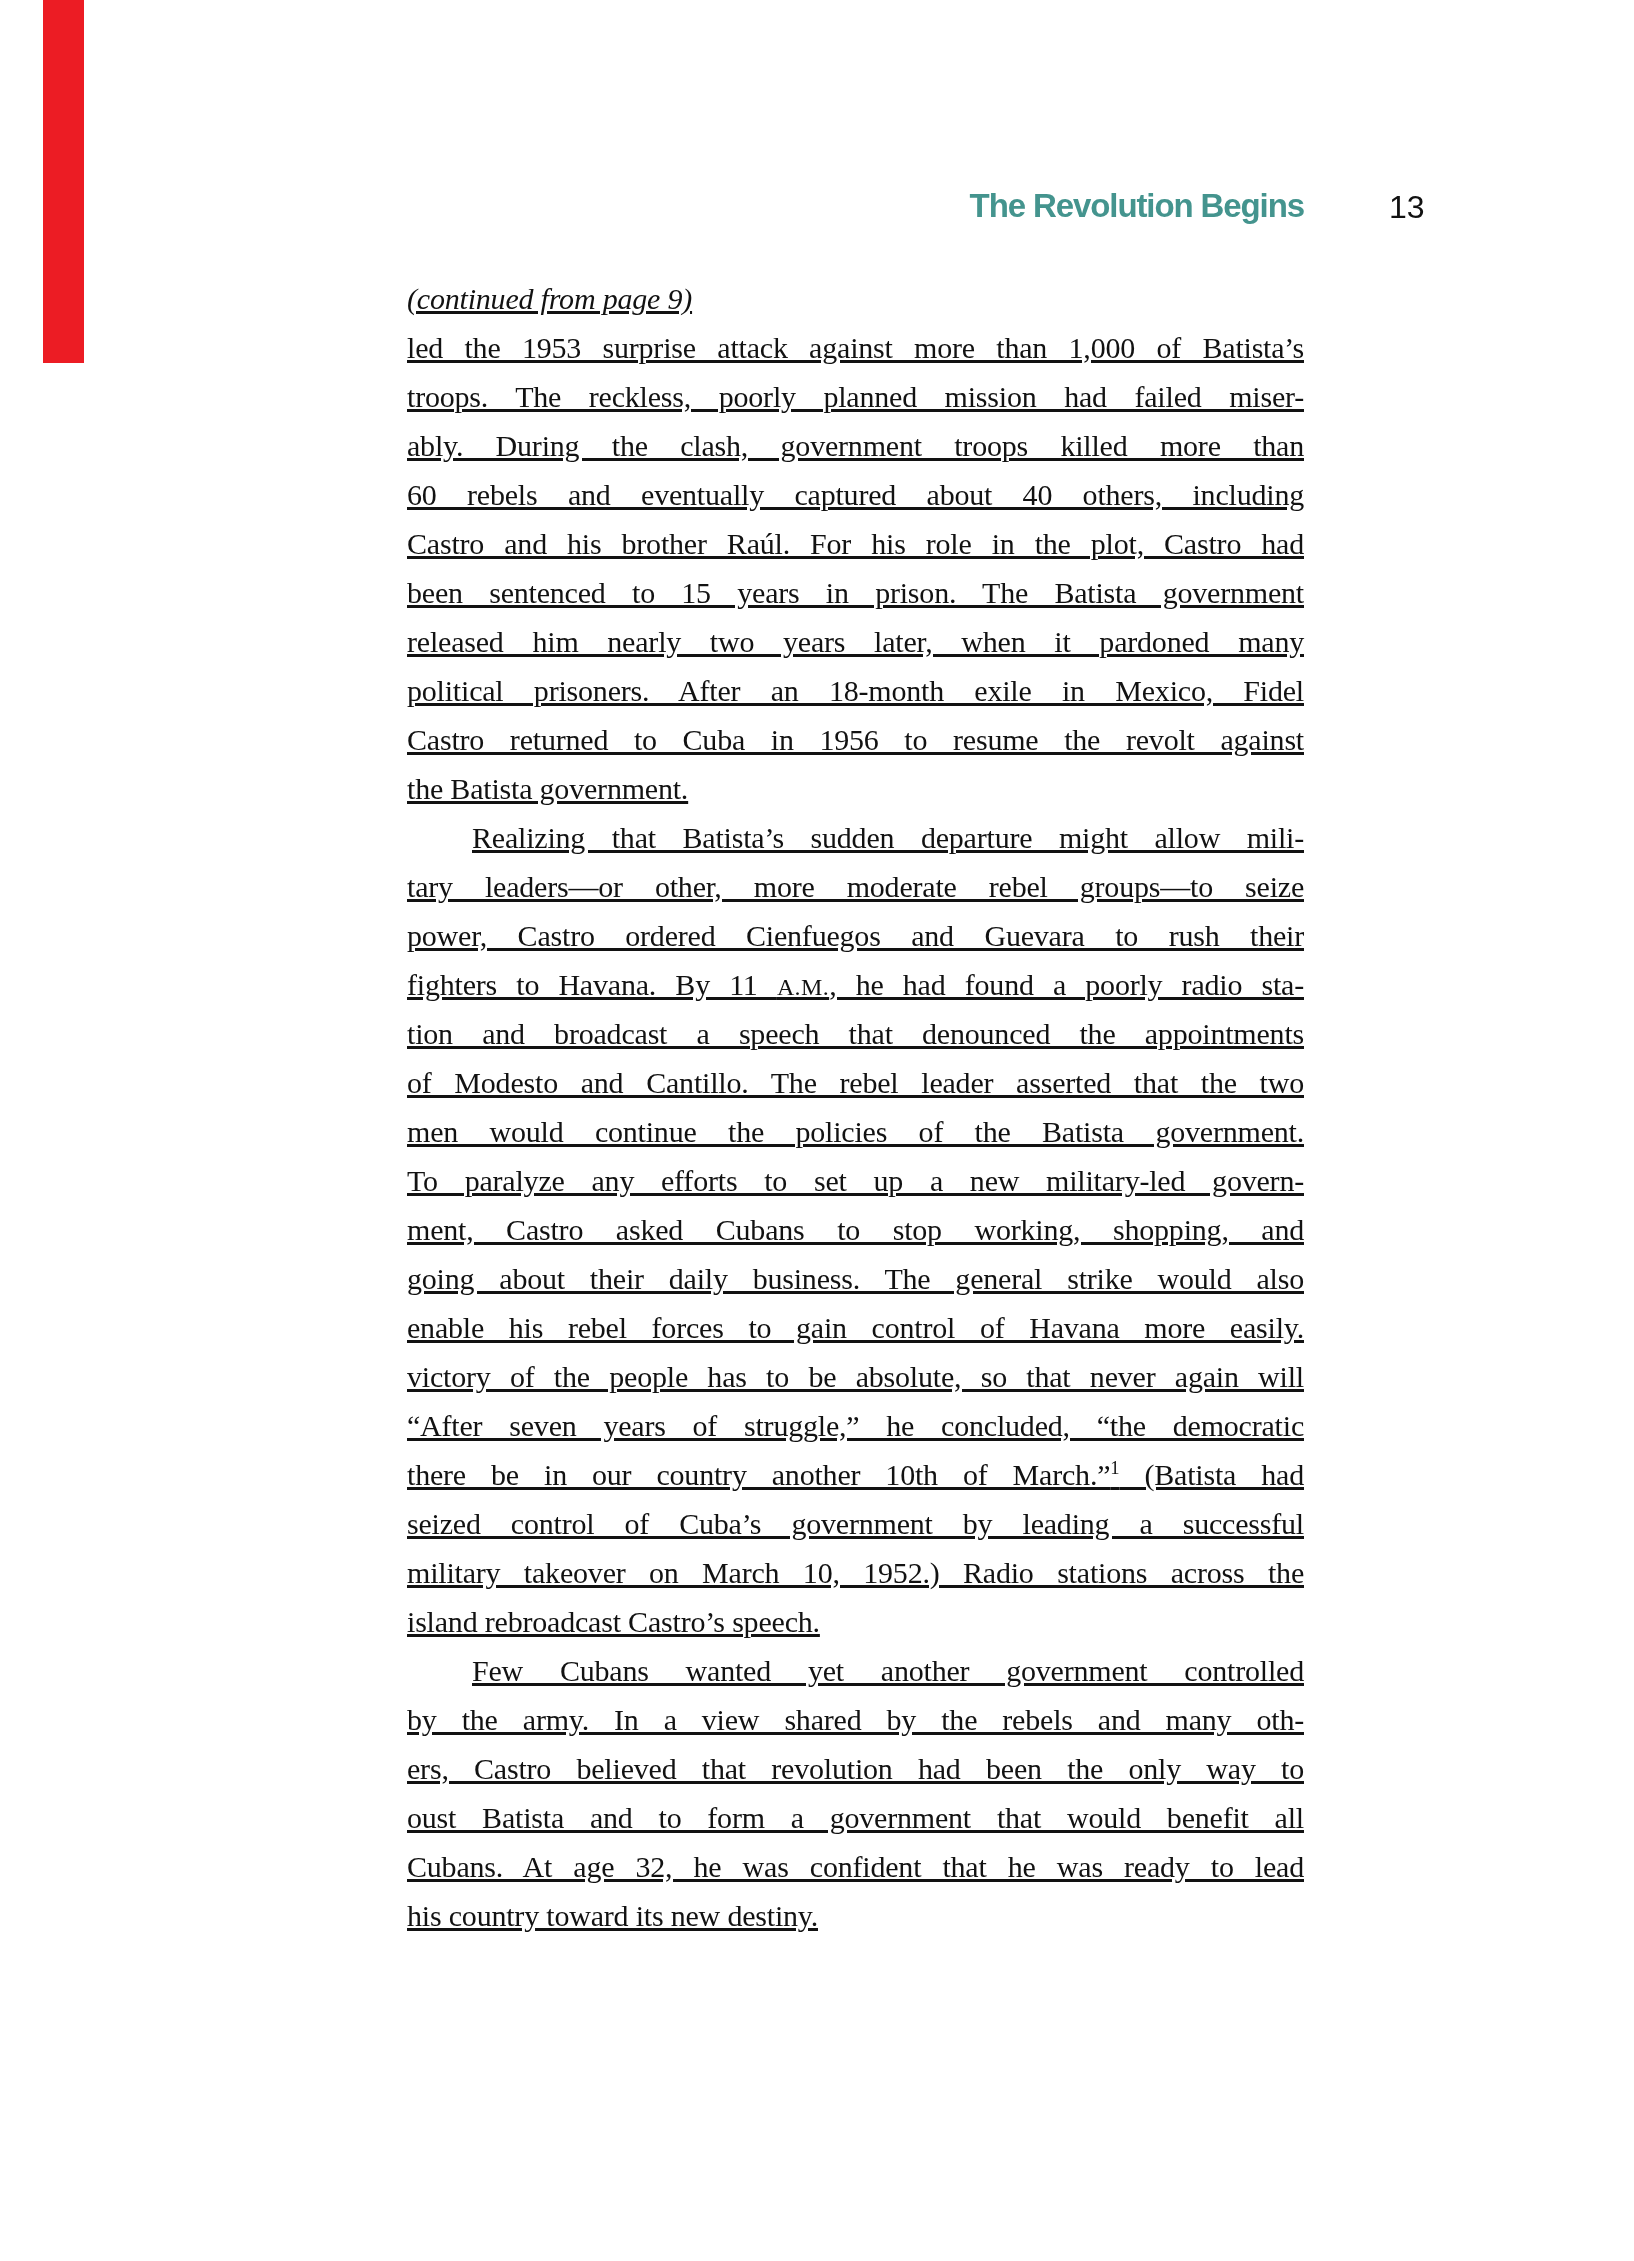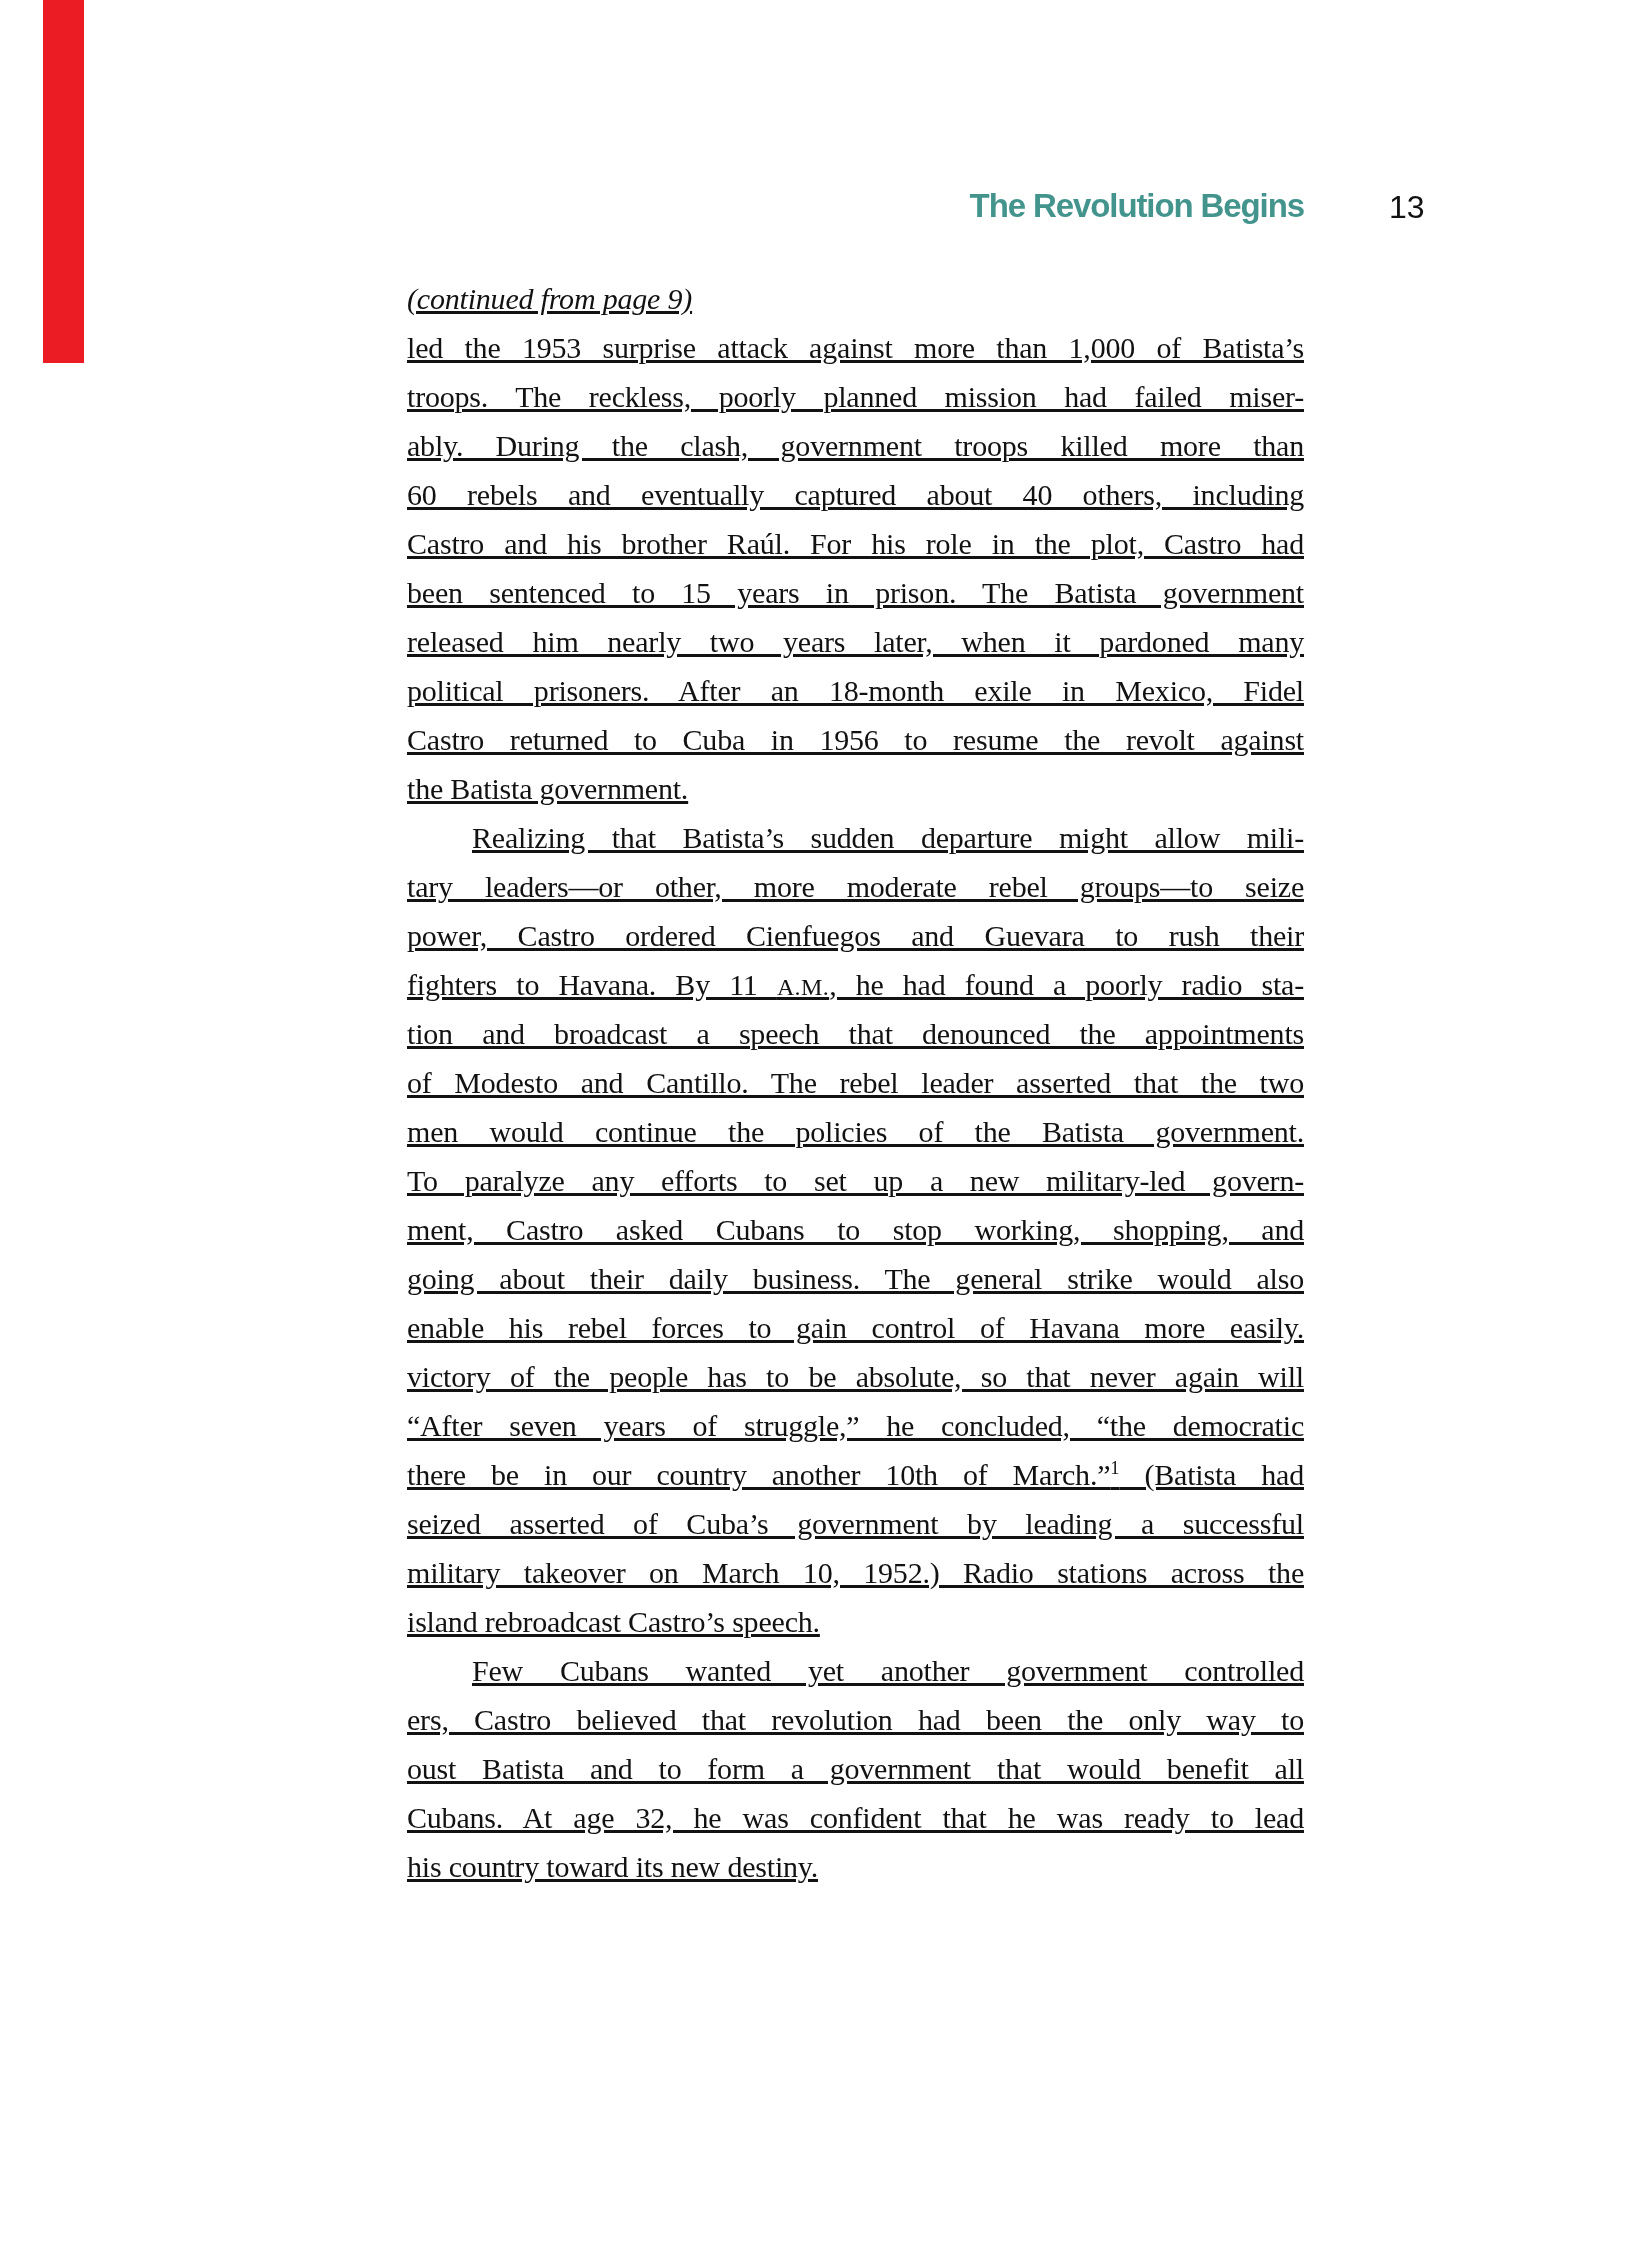--- a/index.html
+++ b/index.html
@@ -94,23 +94,24 @@
       <div class="line j"><span>tion and broadcast a speech that denounced the appointments</span></div>
       <div class="line j"><span>of Modesto and Cantillo. The rebel leader asserted that the two</span></div>
       <div class="line j"><span>men would continue the policies of the Batista government.</span></div>
       <div class="line j"><span>To paralyze any efforts to set up a new military-led govern-</span></div>
       <div class="line j"><span>ment, Castro asked Cubans to stop working, shopping, and</span></div>
       <div class="line j"><span>going about their daily business. The general strike would also</span></div>
       <div class="line j"><span>enable his rebel forces to gain control of Havana more easily.</span></div>
       <div class="line j"><span>victory of the people has to be absolute, so that never again will</span></div>
       <div class="line j"><span>“After seven years of struggle,” he concluded, “the democratic</span></div>
       <div class="line j"><span>there be in our country another 10th of March.”</span><span class="sup">1</span><span> (Batista had</span></div>
-      <div class="line j"><span>seized asserted of Cuba’s government by leading a successful</span></div>
+      <div class="line j"><span>seized control of Cuba’s government by leading a successful</span></div>
       <div class="line j"><span>military takeover on March 10, 1952.) Radio stations across the</span></div>
       <div class="line"><span>island rebroadcast Castro’s speech.</span></div>
       <div class="line j ind"><span>Few Cubans wanted yet another government controlled</span></div>
+      <div class="line j"><span>by the army. In a view shared by the rebels and many oth-</span></div>
       <div class="line j"><span>ers, Castro believed that revolution had been the only way to</span></div>
       <div class="line j"><span>oust Batista and to form a government that would benefit all</span></div>
       <div class="line j"><span>Cubans. At age 32, he was confident that he was ready to lead</span></div>
       <div class="line"><span>his country toward its new destiny.</span></div>
     </div>
 </div>
 
 
 </body></html>

